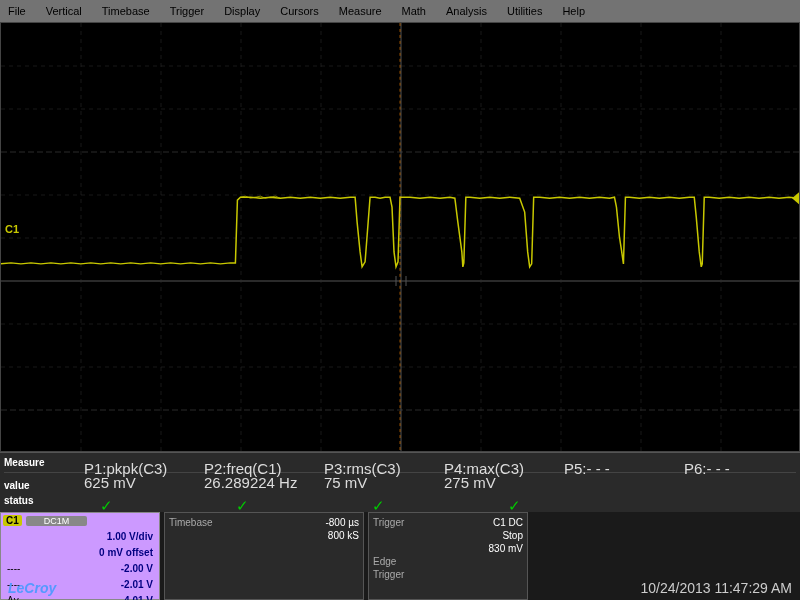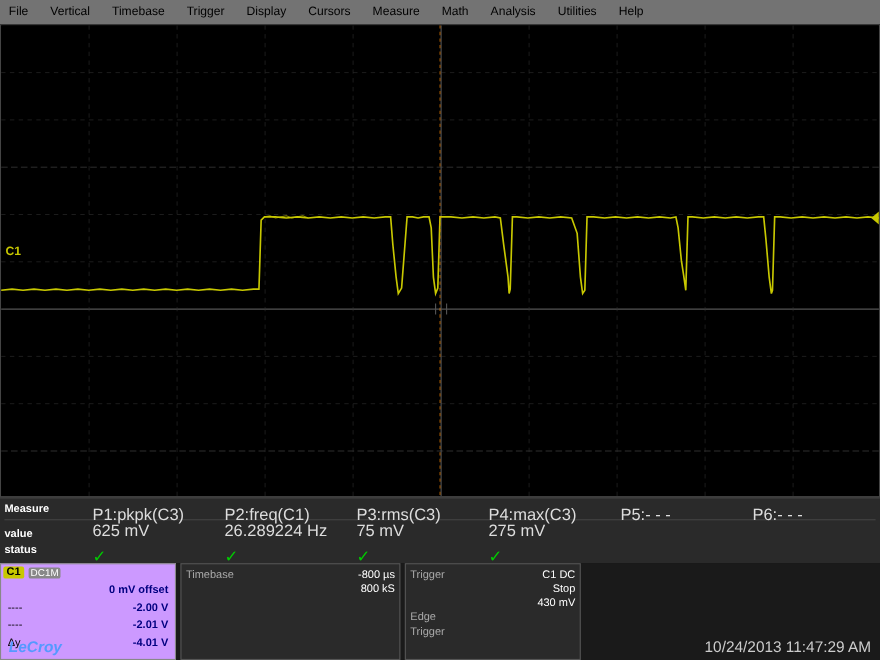--- a/index.html
+++ b/index.html
@@ -93,21 +93,21 @@
       color: #000;
       font-size: 10px;
       font-weight: bold;
       padding: 0 3px;
       border-radius: 2px;
     }
     .dc1m-tag {
       background: #888;
       color: #fff;
       font-size: 9px;
-      padding: 0 2px;
+      padding: 0 18px;
       border-radius: 2px;
     }
     #c1-info table {
       font-size: 10px;
       color: #000;
       width: 100%;
     }
     #c1-info table td { padding: 0 2px; line-height: 14px; }
     #c1-info table .val { color: #000080; font-weight: bold; text-align: right; }
 
@@ -186,20 +186,21 @@
     }
     #meas-data-row1 {
       display: flex;
       height: 18px;
       align-items: flex-end;
     }
     #meas-data-row2 {
       display: flex;
       height: 18px;
       align-items: center;
+      gap: 16px;
     }
     .meas-cell {
       min-width: 120px;
       font-size: 15px;
       color: #ddd;
       margin-top: 11px;
     }
     .meas-green { color: #00cc00; }
     .meas-title-col { min-width: 80px; color: #fff; font-weight: bold; font-size: 10px; }
   </style>
@@ -314,20 +315,23 @@
 
 <div id="info-panel" style="position:relative;">
 
   <div id="c1-info">
     <div id="c1-info-header">
       <span class="c1-tag">C1</span>
       <span class="dc1m-tag">DC1M</span>
     </div>
     <table>
       <tbody>
+          <tr>
+            <td class="val" colspan="2">1.00 V/div</td>
+          </tr>
       <tr>
             <td class="val" colspan="2">0 mV offset</td>
           </tr>
       <tr>
             <td>----</td>
             <td class="val">-2.00 V</td>
           </tr>
       <tr>
             <td>----</td>
             <td class="val">-2.01 V</td>
@@ -355,21 +359,21 @@
     <div class="trig-row">
       <span class="trig-label">Trigger</span>
       <span class="trig-val">C1 DC</span>
     </div>
     <div class="trig-row">
       <span class="trig-label"></span>
       <span class="trig-val">Stop</span>
     </div>
     <div class="trig-row">
       <span class="trig-label"></span>
-      <span class="trig-val">430 mV</span>
+      <span class="trig-val">830 mV</span>
     </div>
     <div class="trig-row">
       <span class="trig-label">Edge</span>
     </div>
     <div class="trig-row">
       <span class="trig-label">Trigger</span>
     </div>
   </div>
 
   <div id="lecroy-logo">LeCroy</div>

